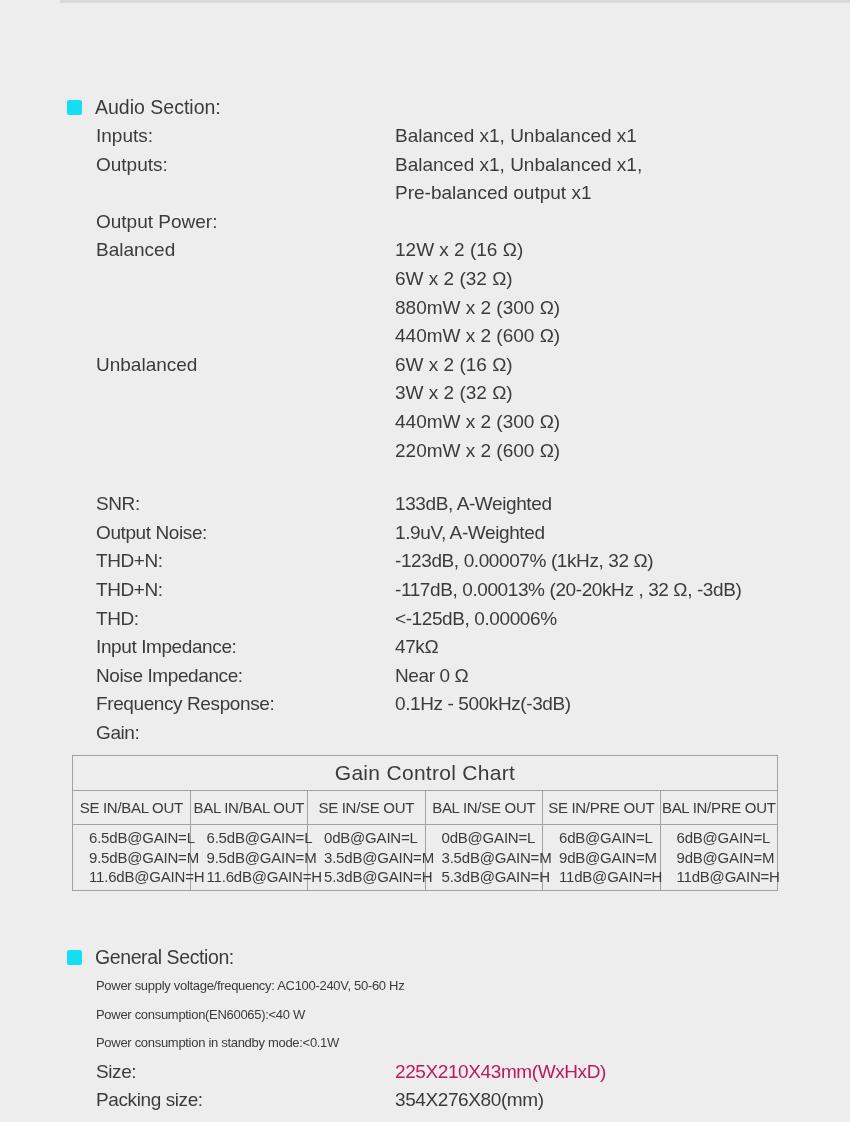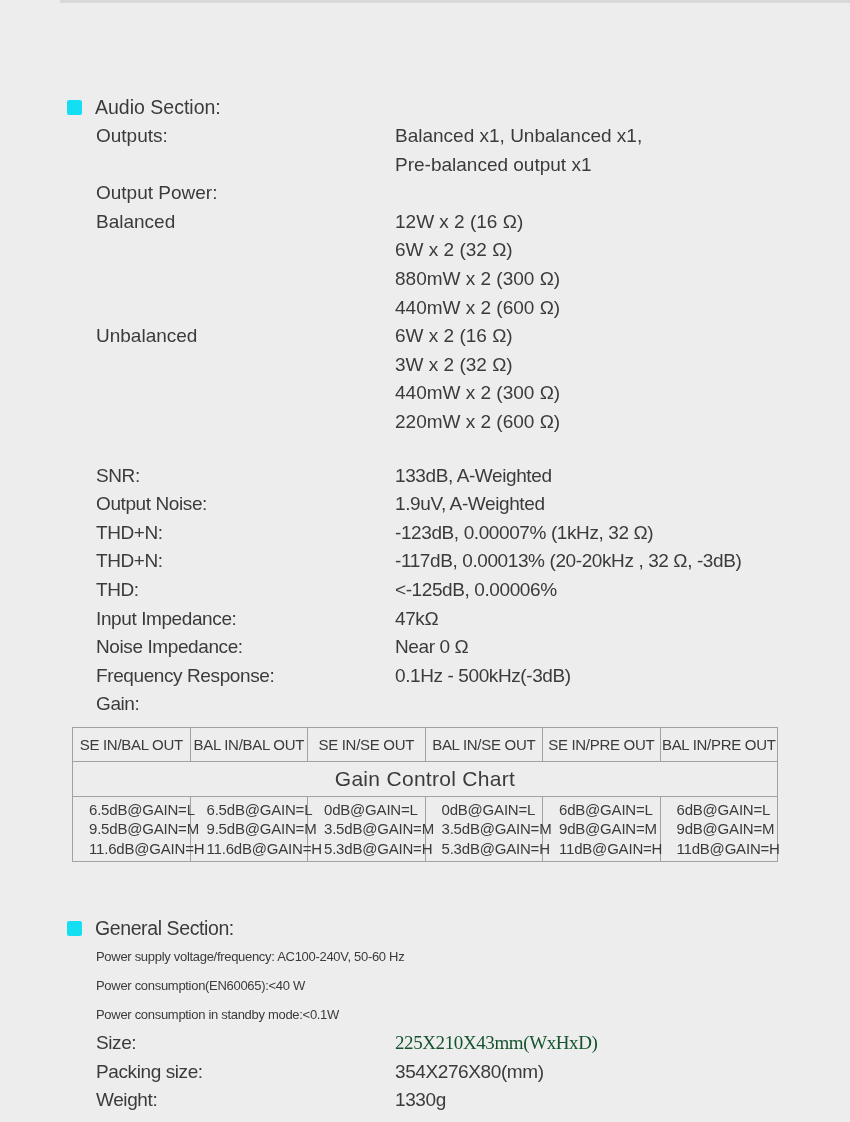--- a/index.html
+++ b/index.html
@@ -55,35 +55,41 @@
   }
   .gain-table td.body-cell {
     font-size:15px; line-height:19.5px;
     padding:3px 16px; letter-spacing:-0.2px;
   }
   .body-cell span { display:block; }
 
   .general-heading { margin-top:52px; }
   .general-lines { margin-left:96px; font-size:13px; line-height:28.6px; }
   .general-lines div { letter-spacing:-0.3px; white-space:nowrap; }
-  .highlight { color:#14532d;font-family:Liberation Serif, serif; }
+  .highlight { color:#be185d; }
 </style>
 </head>
 <body>
 
 <div class="top-edge-line"></div>
 
 <div class="content">
 
   <div class="section-heading">
     <span class="bullet"></span>
     <span>Audio Section:</span>
   </div>
 
   <div class="spec-rows">
+    <div class="spec-row">
+      <span class="lbl">Inputs:</span>
+      <span class="vals">
+          <span>Balanced x1, Unbalanced x1</span>
+        </span>
+    </div>
     <div class="spec-row">
       <span class="lbl">Outputs:</span>
       <span class="vals">
         <span>Balanced x1, Unbalanced x1,</span>
         <span>Pre-balanced output x1</span>
       </span>
     </div>
     <div class="spec-row">
       <span class="lbl">Output Power:</span>
       <span class="vals"></span>
@@ -157,31 +163,31 @@
     </div>
     <div class="spec-row cond">
       <span class="lbl">Gain:</span>
       <span class="vals"></span>
     </div>
   </div>
 
   <table class="gain-table">
     <tbody>
         <tr>
+      <td class="title-cell" colspan="6">Gain Control Chart</td>
+    </tr>
+    <tr>
       <th>SE IN/BAL OUT</th>
       <th>BAL IN/BAL OUT</th>
       <th>SE IN/SE OUT</th>
       <th>BAL IN/SE OUT</th>
       <th>SE IN/PRE OUT</th>
       <th>BAL IN/PRE OUT</th>
     </tr>
     <tr>
-      <td class="title-cell" colspan="6">Gain Control Chart</td>
-    </tr>
-    <tr>
       <td class="body-cell">
         <span>6.5dB@GAIN=L</span>
         <span>9.5dB@GAIN=M</span>
         <span>11.6dB@GAIN=H</span>
       </td>
       <td class="body-cell">
         <span>6.5dB@GAIN=L</span>
         <span>9.5dB@GAIN=M</span>
         <span>11.6dB@GAIN=H</span>
       </td>

